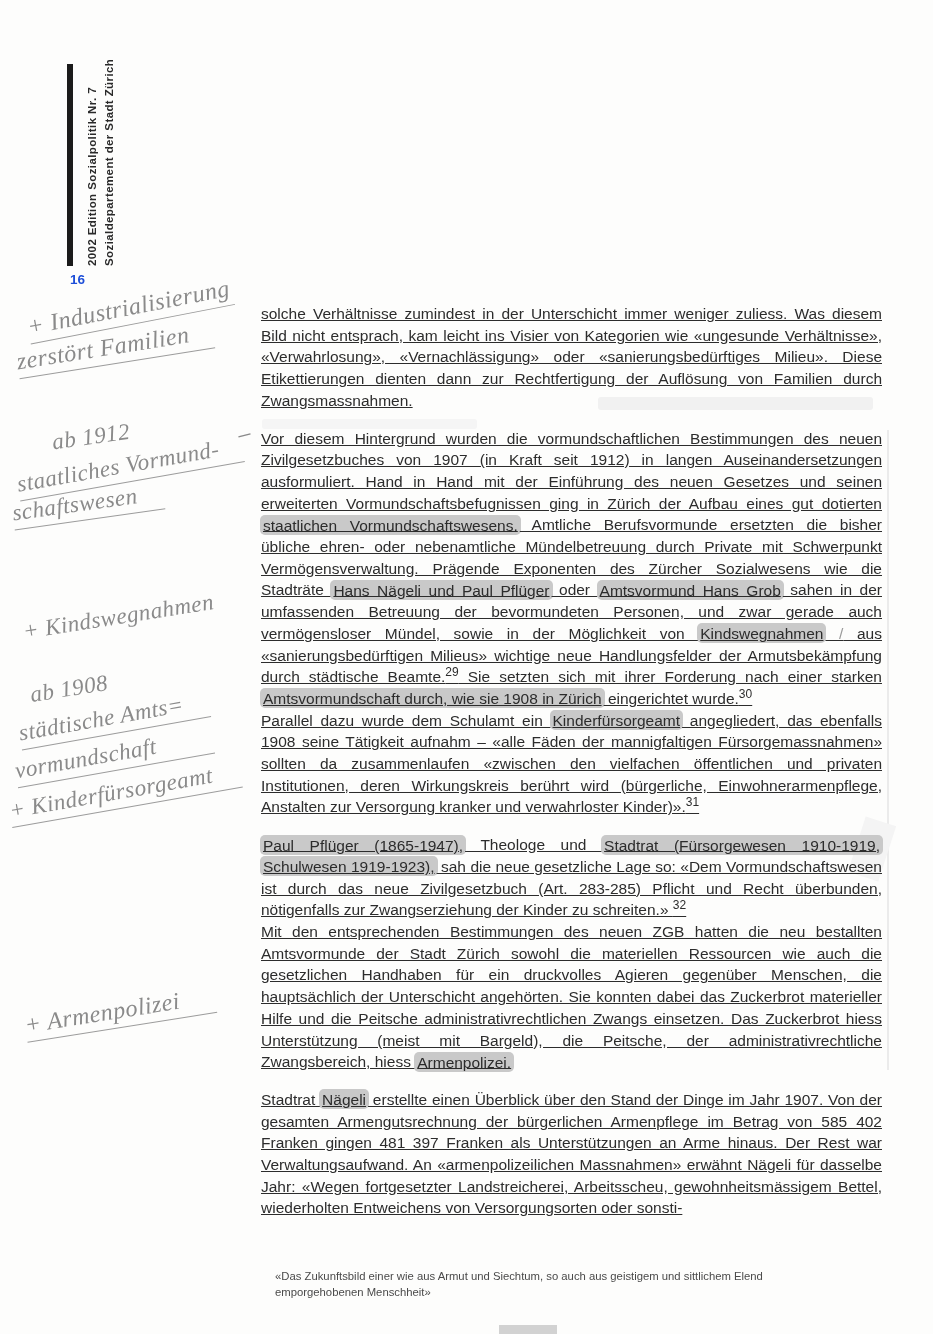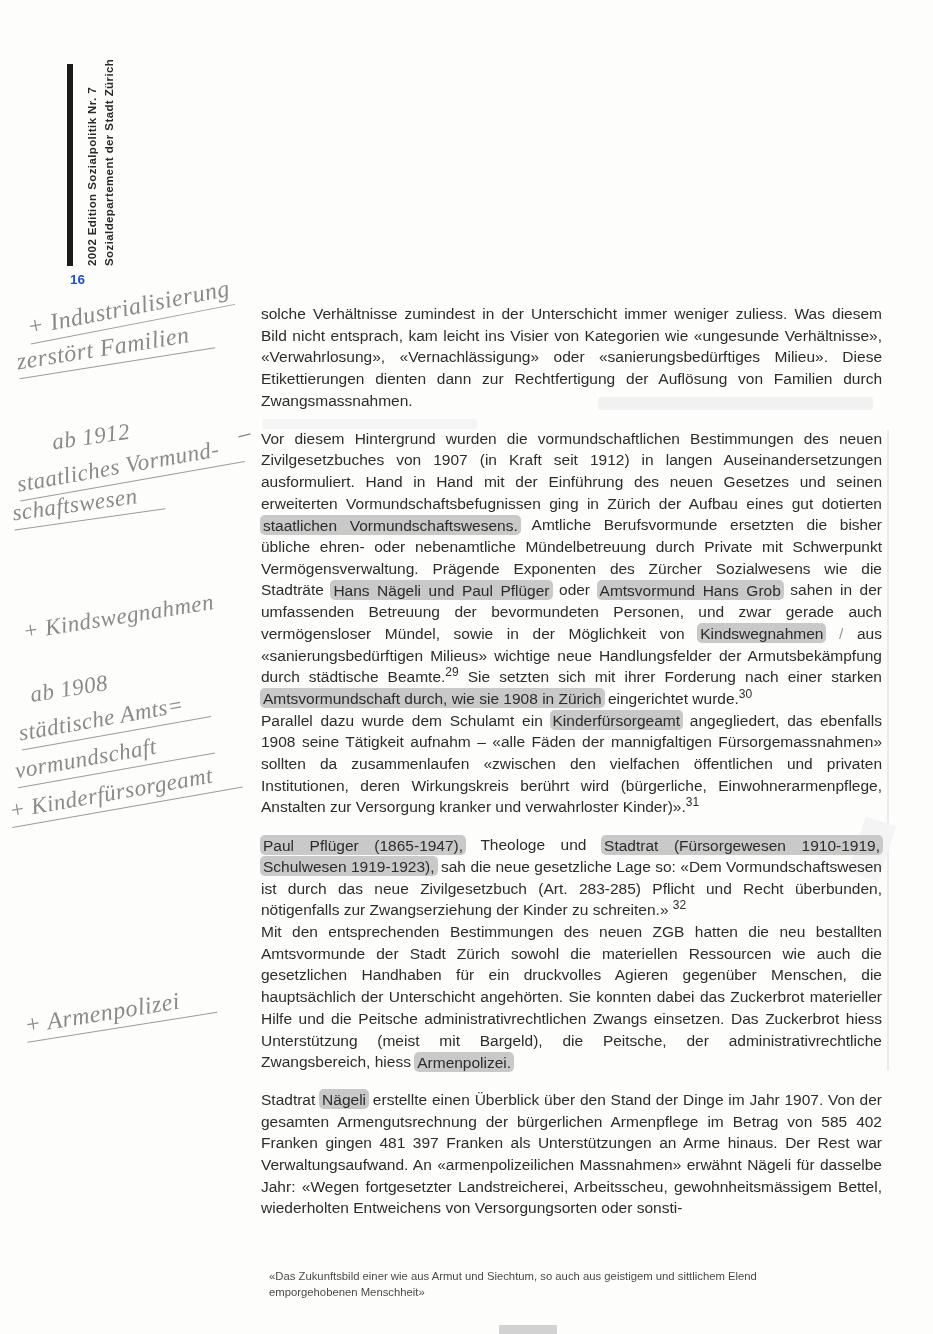--- a/index.html
+++ b/index.html
@@ -30,31 +30,31 @@
   .a2dash{left:238px;top:420px;font-size:24px;transform:rotate(-14deg);}
   .a3l0{left:22px;top:604px;font-size:23px;transform:rotate(-9deg);}
   .a4l0{left:30px;top:676px;font-size:23px;transform:rotate(-9deg);}
   .a4l1{left:18px;top:704px;font-size:23px;width:192px;transform:rotate(-10deg);}
   .a4l2{left:14px;top:741px;font-size:23px;width:200px;transform:rotate(-10deg);}
   .a4l3{left:8px;top:778px;font-size:23px;width:234px;transform:rotate(-10deg);}
   .a5l0{left:24px;top:997px;font-size:24px;width:192px;transform:rotate(-9deg);}
   
   .text-column{
     position:absolute;left:261px;top:296px;width:621px;padding-top:7px;
-    color:#2c2c2c;font-size:15.5px;line-height:21.7px;text-align:justify;
+    color:#2c2c2c;font-size:15.5px;line-height:21.7px;text-align:justify;text-decoration:underline;
   }
   .text-column p{margin:0;}
   .text-column p.gap{margin-top:16px;}
   .hl{background:var(--hl,#c9c9c9);padding:1.5px 3px;margin:13px -1px;border-radius:5px;
       box-decoration-break:clone;-webkit-box-decoration-break:clone;}
   sup{font-size:12px;line-height:0;vertical-align:super;}
   .pencil{color:#9a9a9a;}
   
   .footer-caption{
-    position:absolute;left:269px;top:1268px;width:578px;
+    position:absolute;left:275px;top:1268px;width:578px;
     font-size:11.3px;line-height:16px;color:#4a4a4a;
   }
   
   .ghost{position:absolute;background:#f1f1f1;border-radius:3px;}
   .ghost.g1{left:598px;top:397px;width:275px;height:13px;}
   .ghost.g2{left:262px;top:419px;width:215px;height:10px;background:#f5f5f5;}
   .edge-line{position:absolute;left:887px;top:430px;width:2px;height:640px;background:#ebebeb;}
   .smudge{position:absolute;left:856px;top:820px;width:32px;height:58px;background:#f4f4f4;transform:rotate(18deg);}
   .bottom-mark{position:absolute;left:499px;top:1325px;width:58px;height:9px;background:#d2d2d2;}
 </style>

